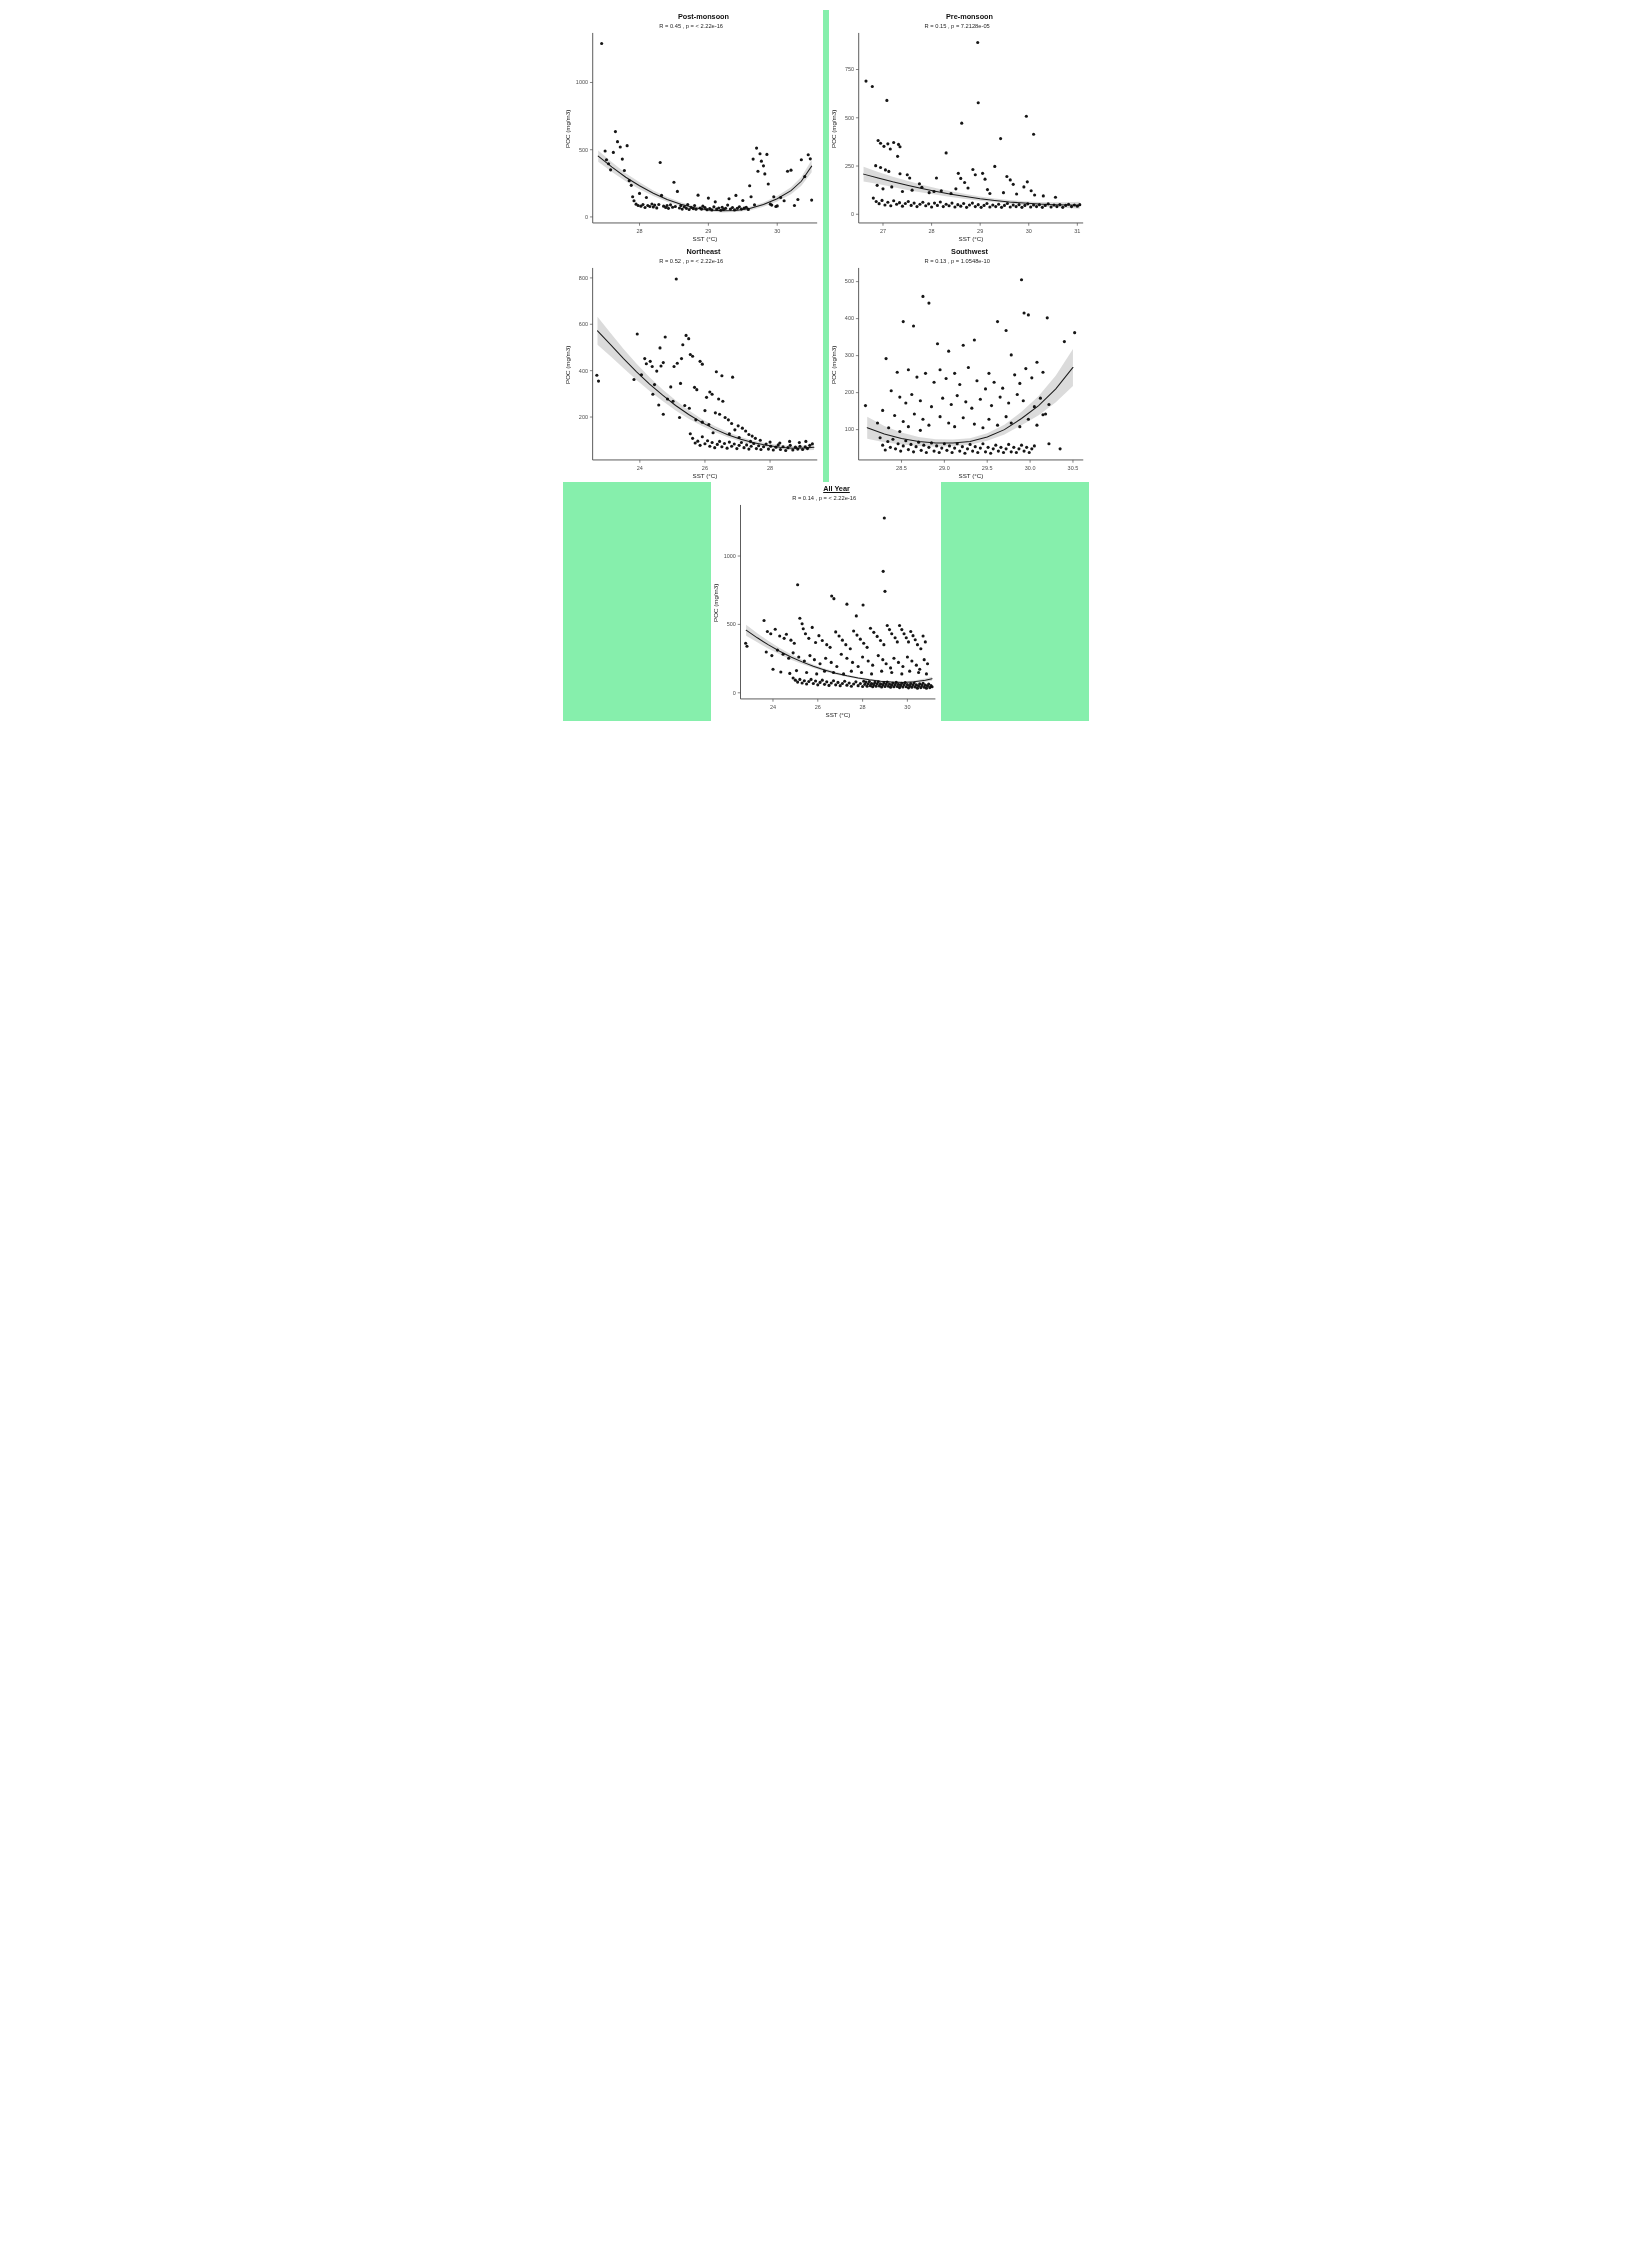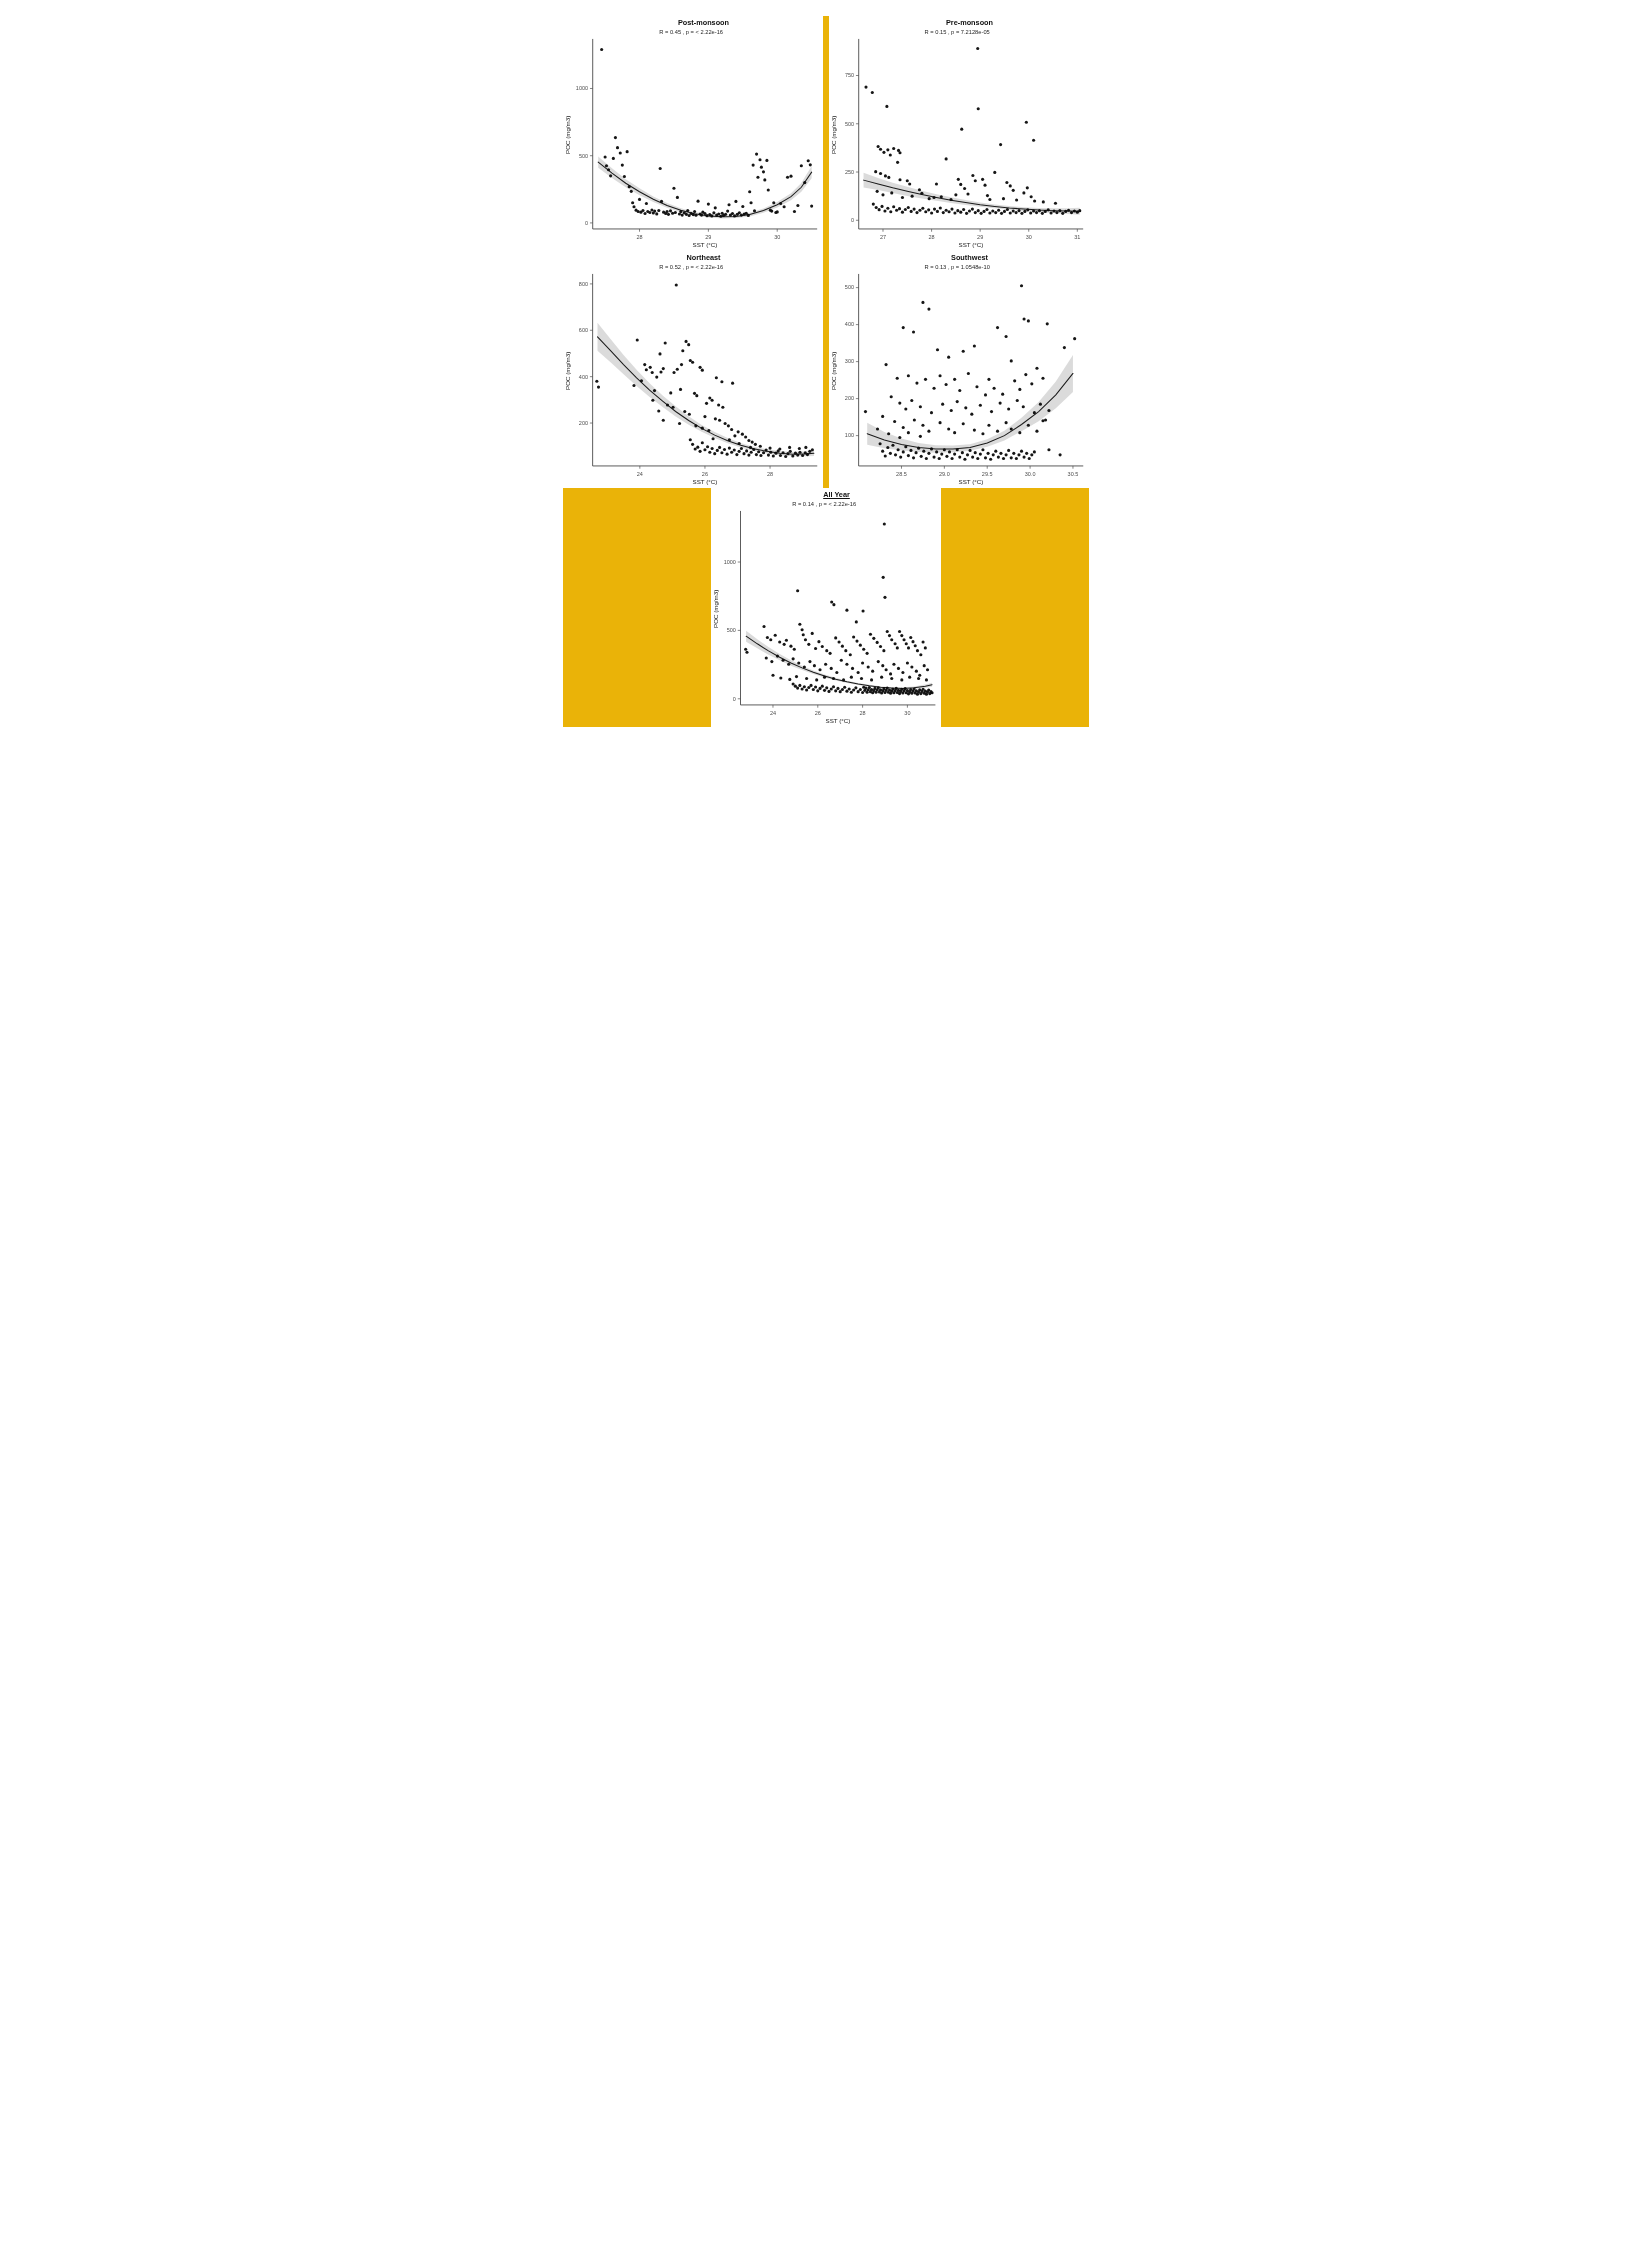--- a/index.html
+++ b/index.html
@@ -1,17 +1,17 @@
 <!DOCTYPE html>
 <html style="font-size:7.3px"><head>
 <meta charset="utf-8">
 <style>
   html,body{margin:0;padding:0;background:#ffffff;}
   body{font-family:"Liberation Sans", sans-serif;color:#111;}
-  .figure{width:526px;margin:16px auto;background:#eab308;}
+  .figure{width:526px;margin:10px auto;background:#86efac;}
   .row{display:flex;justify-content:space-between;}
   .row.center{justify-content:center;}
   .panel{background:#fff;}
   .panel-w{width:260px;}
   .panel-c{width:230px;text-decoration:underline;}
   .panel-title{text-align:center;padding-left:22px;font-weight:bold;font-size:7.3px;
                color:#111;height:10px;line-height:11px;margin-top:0.9px;}
   svg{display:block;}
   svg text{font-family:"Liberation Sans", sans-serif;}
 </style>

